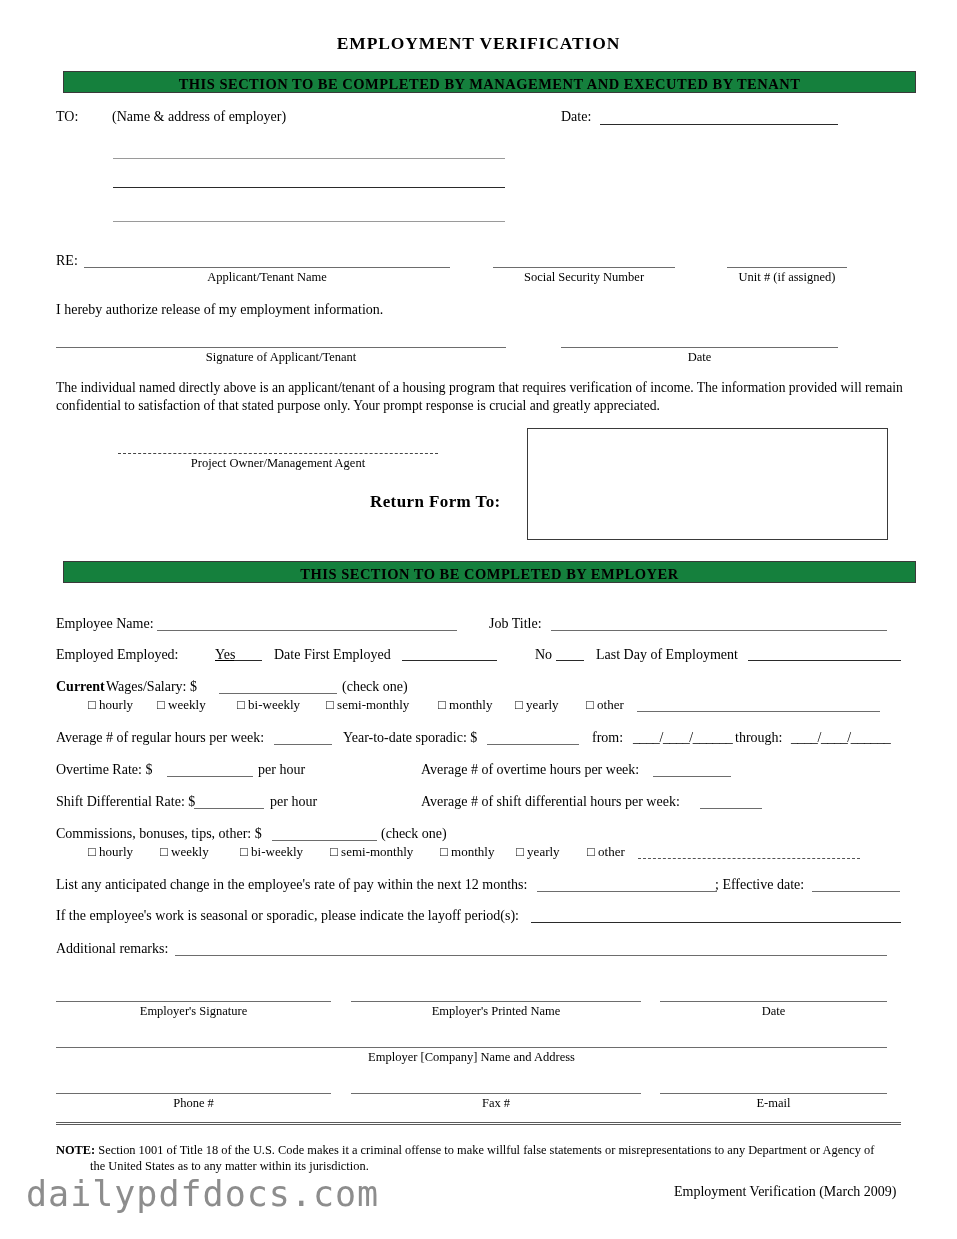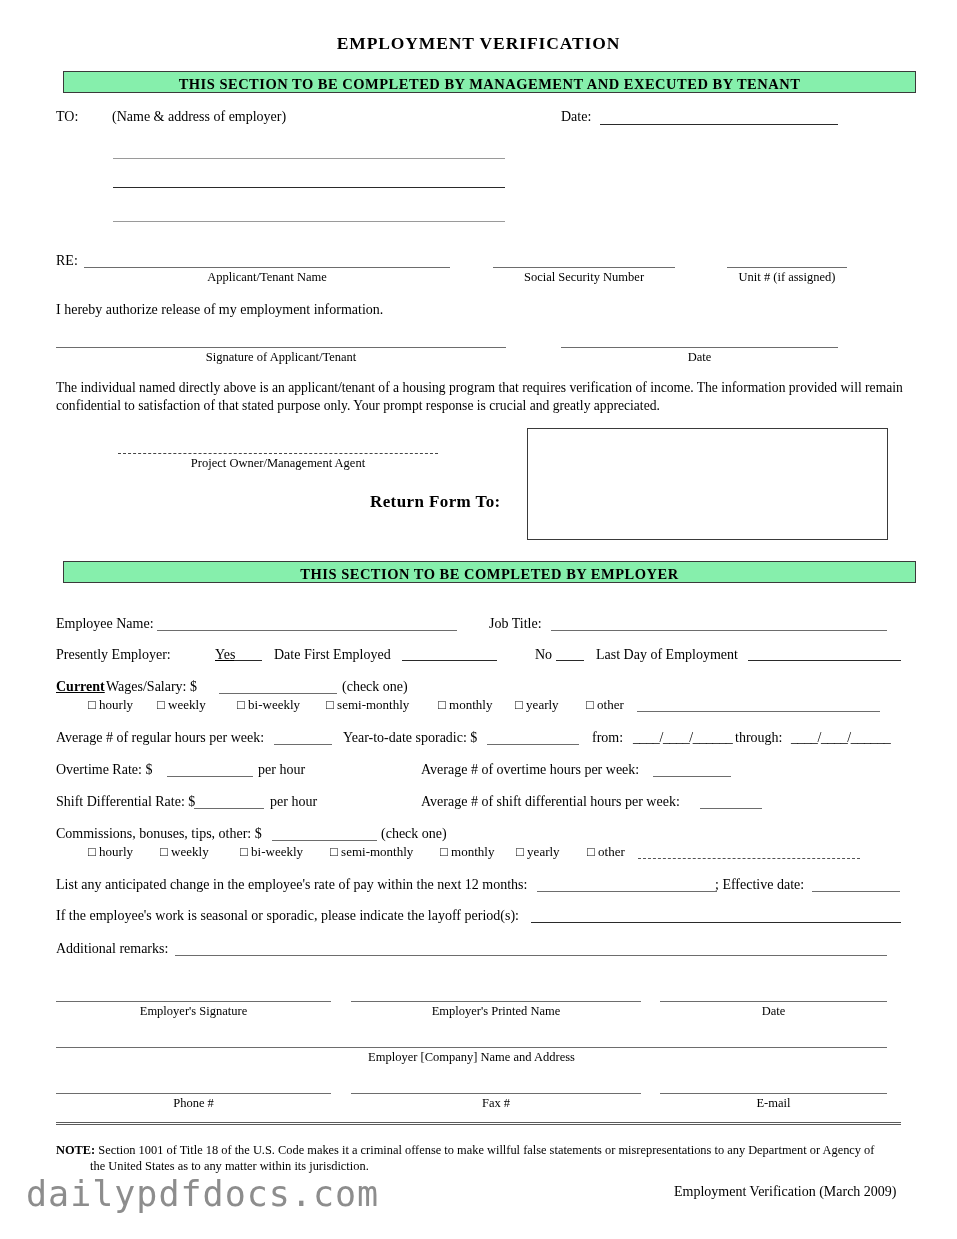--- a/index.html
+++ b/index.html
@@ -25,21 +25,21 @@
   .abs { position: absolute; }
   .ttl {
     font-size: 17.5px;
     font-weight: bold;
     letter-spacing: 0.9px;
     text-align: center;
     width: 100%;
   }
   .bar {
     border: 1.6px solid #3a3a3a;
-    background: #86efac;
+    background: #15803d;
     text-align: center;
     font-weight: bold;
     font-size: 14.5px;
     letter-spacing: 0.5px;
     line-height: 20px;
     box-sizing: border-box;
   }
   .txt { font-size: 14px; line-height: 17px; white-space: nowrap; }
   .caption {
     font-size: 12.5px;
@@ -56,21 +56,21 @@
     border: 1.6px solid #3a3a3a;
     background: #ffffff;
     box-sizing: border-box;
   }
   .dbl {
     border-top: 1.3px solid #5b5b5b;
     border-bottom: 1.3px solid #5b5b5b;
     height: 3px;
     box-sizing: border-box;
   }
-  .ul { text-decoration: underline; }
+  .ul { }
   .b  { font-weight: bold; }
   .blank { letter-spacing: -0.4px; }
   .para {
     font-size: 13.6px;
     line-height: 17.5px;
     white-space: normal;
   }
   .note {
     font-size: 12.4px;
     line-height: 15.5px;
@@ -138,21 +138,21 @@
   <div class="abs box" style="left:527px; top:428px; width:361px; height:112px;"></div>
 
   <div class="abs bar" style="left:63px; top:561px; width:853px; height:22px; padding-top:2px;">THIS SECTION TO BE COMPLETED BY EMPLOYER</div>
 
   <div class="abs txt" style="left:56px; top:615px;">Employee Name:</div>
   <div class="abs rule-mid" style="left:157px; top:630px; width:300px;"></div>
 
   <div class="abs txt" style="left:489px; top:615px;">Job Title:</div>
   <div class="abs rule-mid" style="left:551px; top:630px; width:336px;"></div>
 
-  <div class="abs txt" style="left:56px; top:646px;">Presently Employer:</div>
+  <div class="abs txt" style="left:56px; top:646px;">Employed Employed:</div>
   <div class="abs txt" style="left:215px; top:646px;text-decoration:underline;">Yes</div>
   <div class="abs rule-dark" style="left:234px; top:660px; width:28px;"></div>
 
   <div class="abs txt" style="left:274px; top:646px;">Date First Employed</div>
   <div class="abs rule-dark" style="left:402px; top:660px; width:95px;"></div>
 
   <div class="abs txt" style="left:535px; top:646px;">No</div>
   <div class="abs rule-dark" style="left:556px; top:660px; width:28px;"></div>
 
   <div class="abs txt" style="left:596px; top:646px;">Last Day of Employment</div>

